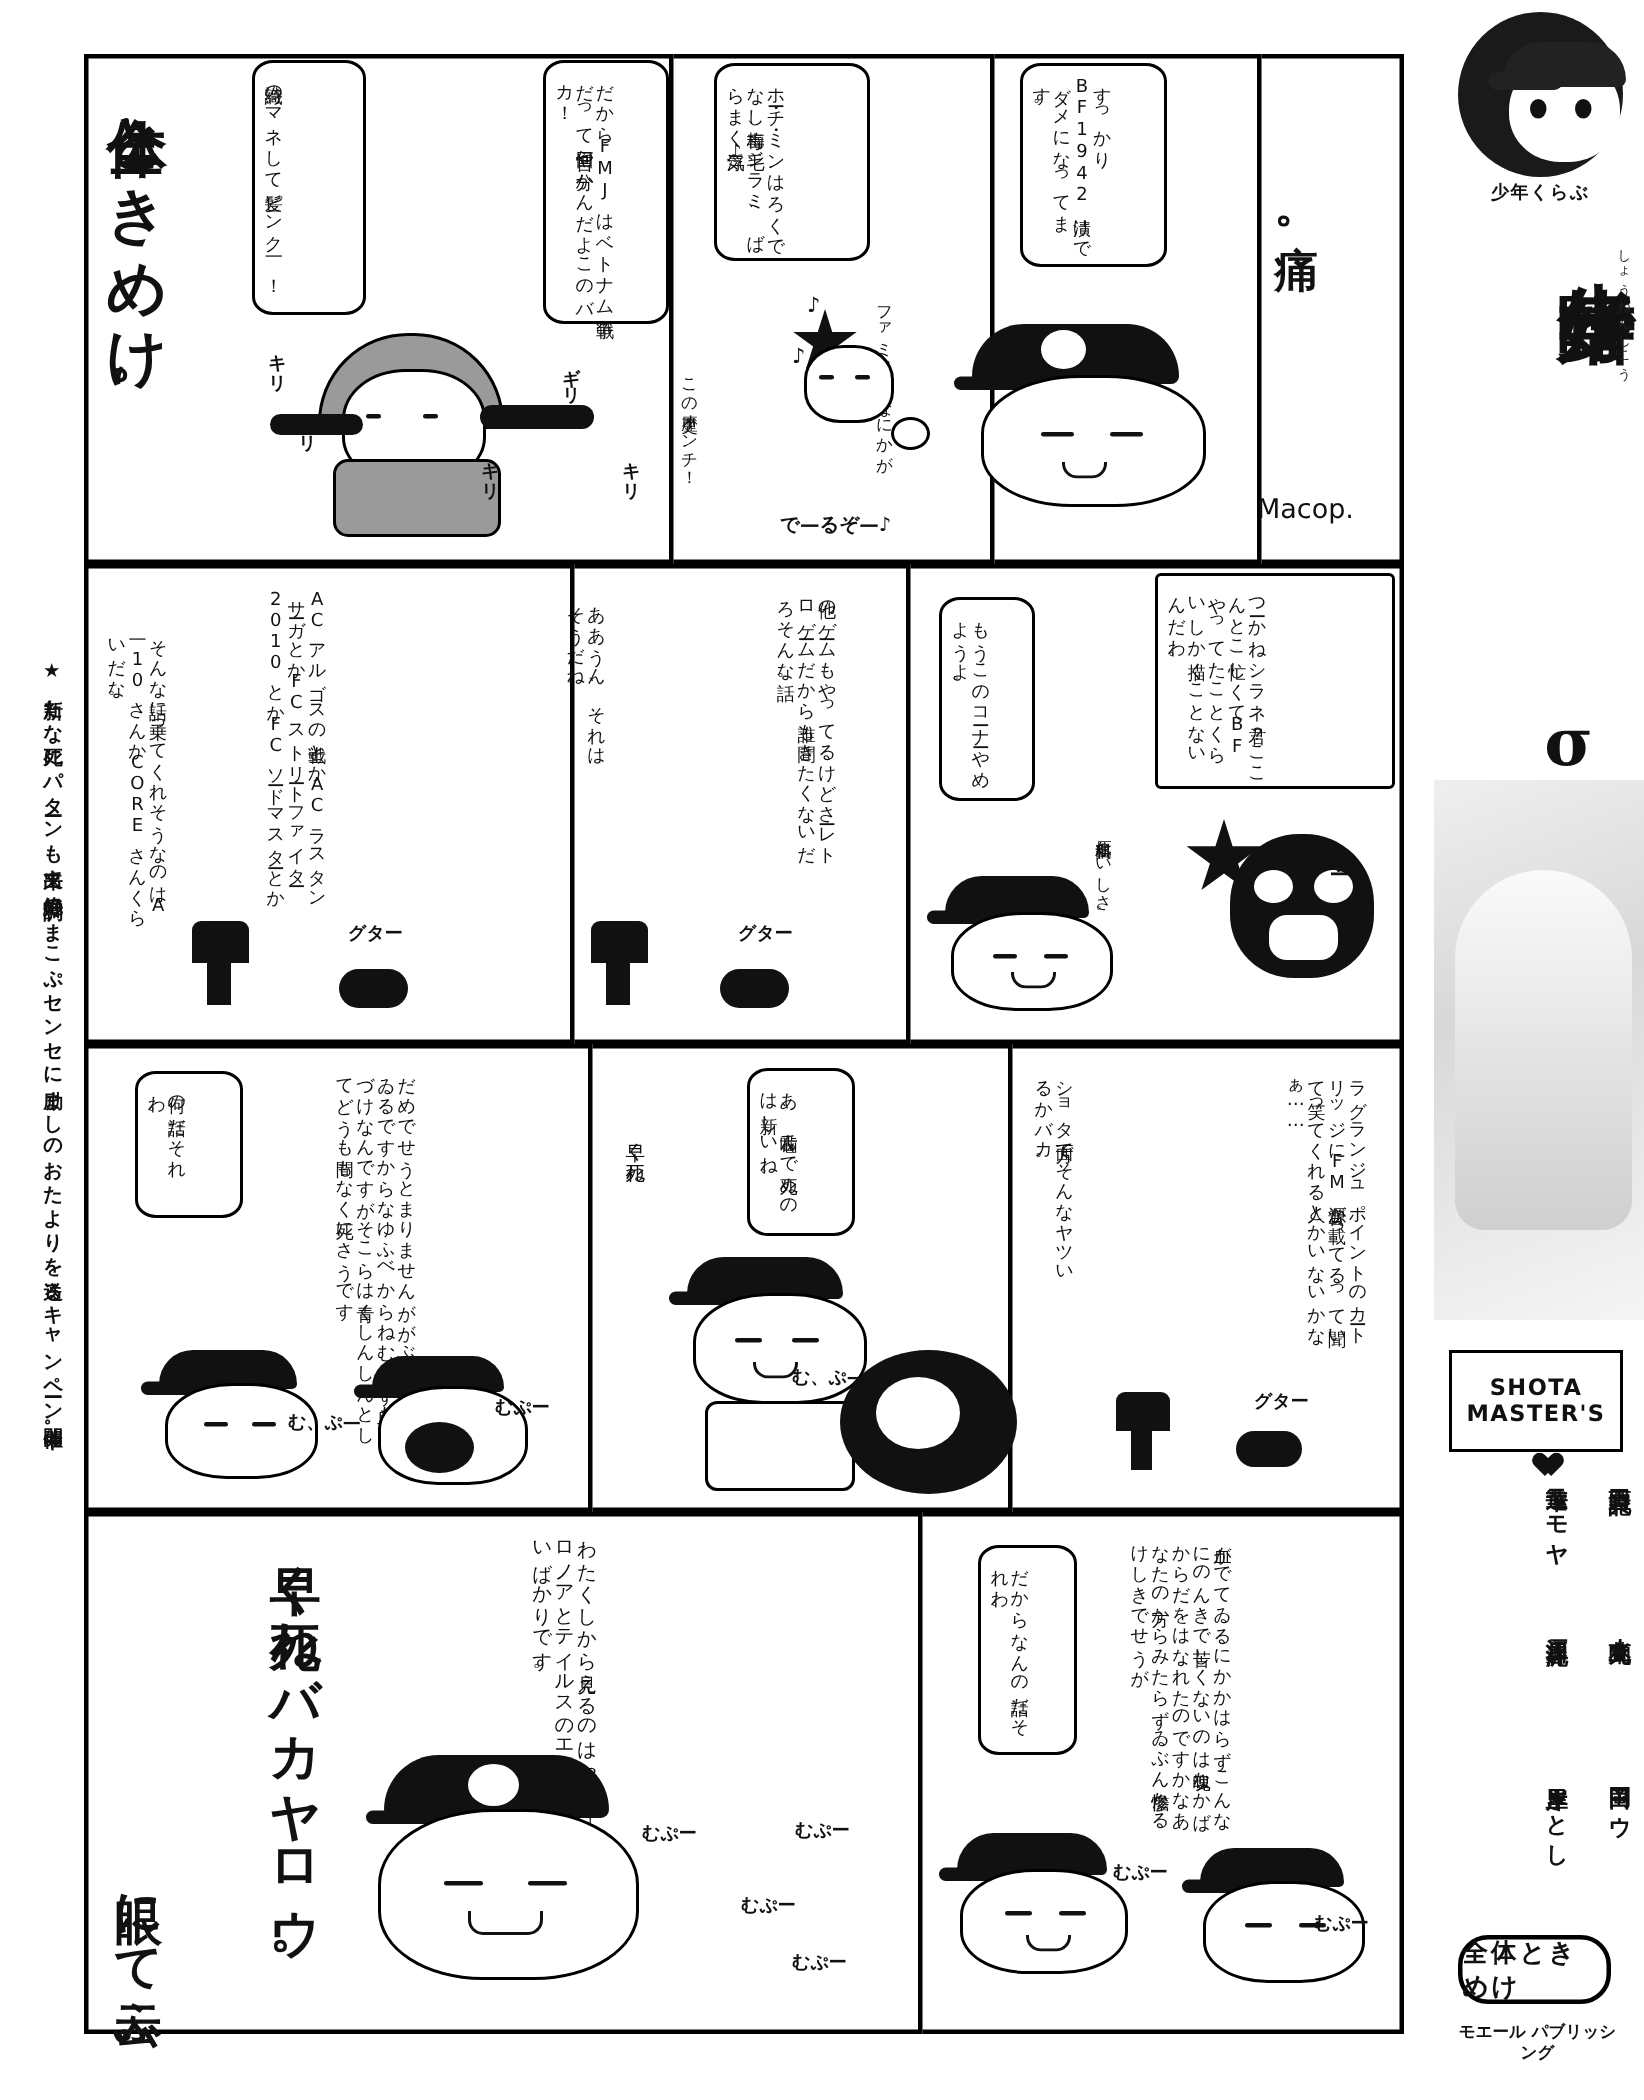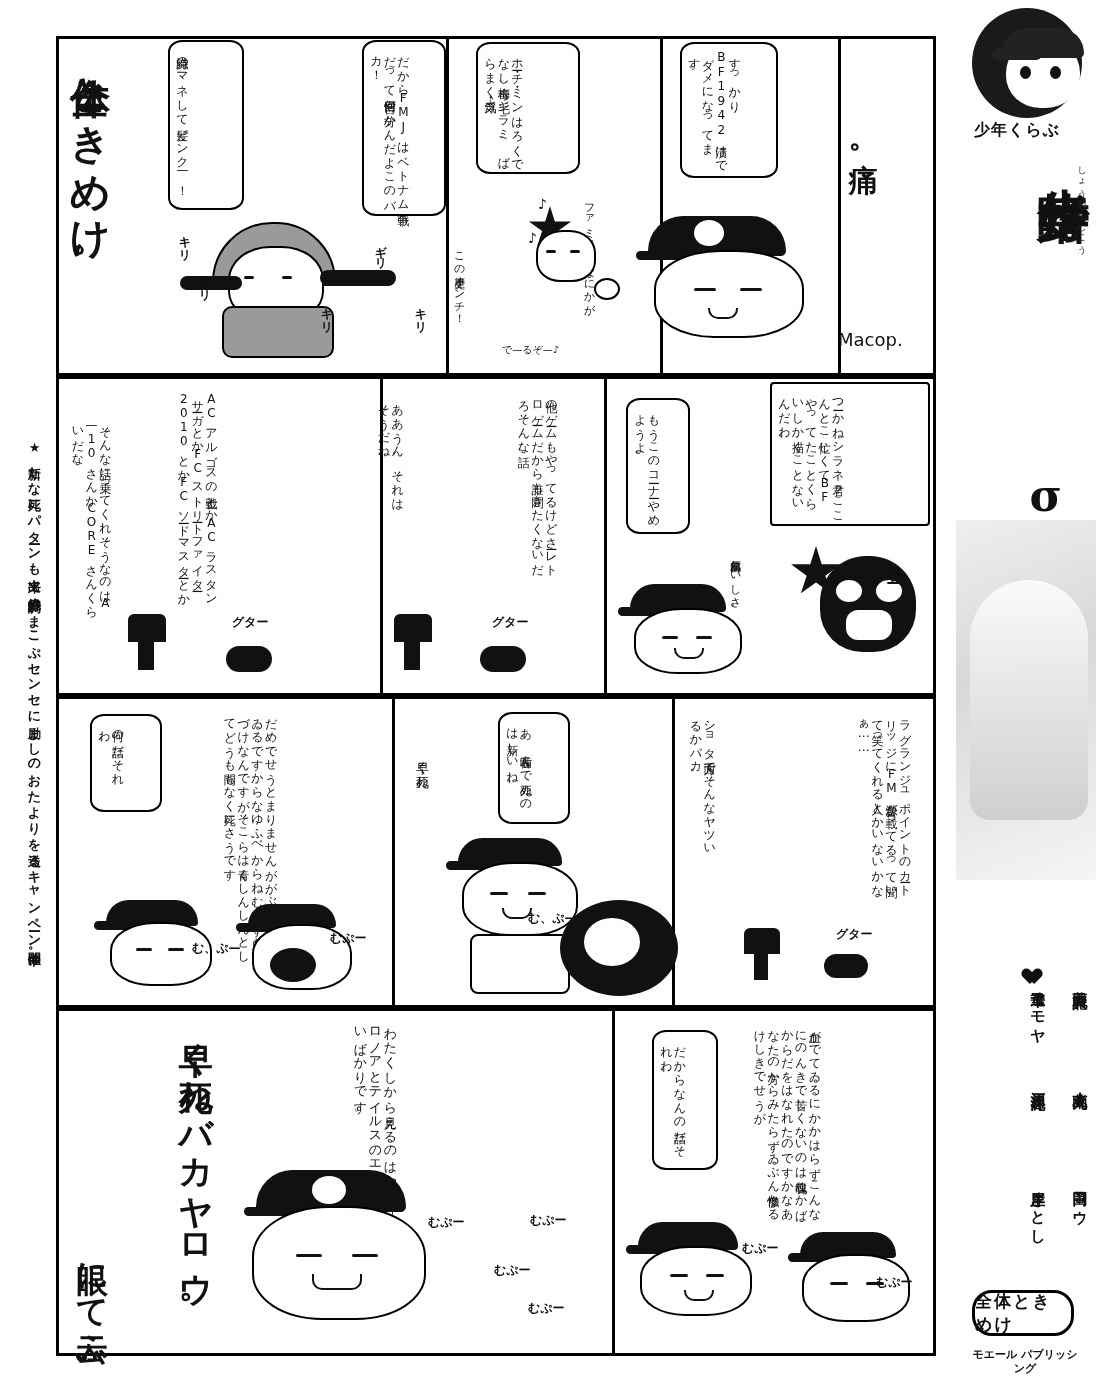--- a/index.html
+++ b/index.html
@@ -20,22 +20,22 @@
   .spine{position:absolute;right:0;top:0;width:140px;height:1400px;background:#fff;}
   .logo-circ{position:absolute;left:16px;top:8px;width:110px;height:110px;border-radius:50%;
              background:#1a1a1a;}
   .logo-face{position:absolute;left:34px;top:30px;width:74px;height:70px;border-radius:50% 50% 46% 46%;
              background:#fff;}
   .logo-cap{position:absolute;left:30px;top:20px;width:82px;height:30px;border-radius:40px 40px 8px 8px;
             background:#222;}
   .logo-cap:after{content:"";position:absolute;left:-10px;top:20px;width:50px;height:12px;
             border-radius:10px;background:#222;}
   .logo-eye{position:absolute;width:11px;height:13px;border-radius:50%;background:#111;}
-  .shonen-club{position:absolute;left:18px;top:120px;width:106px;text-align:left;
-               font-size:16px;font-weight:bold;letter-spacing:1px;}
+  .shonen-club{position:absolute;left:18px;top:120px;width:106px;text-align:center;
+               font-size:12px;font-weight:bold;letter-spacing:1px;}
   .maintitle{position:absolute;right:6px;top:146px;width:128px;
              writing-mode:vertical-rl;text-orientation:upright;
              font-size:52px;font-weight:bold;line-height:1.0;letter-spacing:2px;
              font-family:"DejaVu Serif","Liberation Serif",serif;
              -webkit-text-stroke:0px;}
   .ruby{position:absolute;right:8px;top:160px;font-size:9px;writing-mode:vertical-rl;
         text-orientation:upright;letter-spacing:1px;color:#222;}
   .photo{position:absolute;right:0;top:520px;width:140px;height:360px;
          background:linear-gradient(160deg,#efefef 0%,#d8d8d8 40%,#f5f5f5 100%);}
   .photo:before{content:"";position:absolute;left:14px;top:60px;width:118px;height:240px;
@@ -126,21 +126,21 @@
     <div class="sil" style="left:10px;top:66px;width:62px;height:14px;border-radius:8px;"></div>
     <div class="hair" style="left:52px;top:96px;width:108px;height:48px;border-radius:10px;"></div>
   </div>
   <div class="sfx" style="left:176px;top:228px;">キリ</div>
   <div class="sfx" style="left:196px;top:268px;">キリ</div>
   <div class="sfx" style="left:318px;top:300px;">キリ</div>
   <div class="sfx" style="left:412px;top:300px;">キリ</div>
   <div class="sfx" style="left:372px;top:236px;">ギリ</div>
   <div class="txt" style="left:452px;top:244px;font-size:11px;">この歴史オンチ！</div>
   <div class="txt" style="left:582px;top:196px;font-size:11px;">ファミコンなにかが</div>
-  <div class="txt" style="left:502px;top:344px;writing-mode:horizontal-tb;font-size:10px;">で—るぞ—♪</div>
+  <div class="txt" style="left:520px;top:344px;writing-mode:horizontal-tb;font-size:13px;font-weight:bold;">で—るぞ—♪</div>
   <div class="note" style="left:538px;top:196px;">♪</div>
   <div class="note" style="left:528px;top:230px;">♪</div>
 
   <div class="char" style="left:520px;top:200px;width:110px;height:120px;">
     <div class="star" style="left:8px;top:6px;width:44px;height:44px;"></div>
     <div class="head" style="left:16px;top:30px;width:56px;height:48px;"></div>
     <div class="eye" style="left:26px;top:50px;"></div>
     <div class="eye" style="left:50px;top:50px;"></div>
     <div class="whitedot" style="left:74px;top:78px;width:22px;height:18px;border:2px solid #000;"></div>
   </div>
@@ -298,20 +298,24 @@
     <div class="shonen-club">少年くらぶ</div>
 
     <div class="maintitle">
       <span>少年嗜好</span>
     </div>
     <div class="ruby">しょうねんしこう</div>
     <div style="position:absolute;right:34px;top:470px;font-size:44px;font-weight:bold;font-family:'DejaVu Serif',serif;">σ</div>
 
     <div class="photo"></div>
 
+    <div class="sm-box">
+      <span>SHOTA</span>
+      <span>MASTER'S</span>
+    </div>
     <div class="heart"></div>
 
     <div class="credits">
       <div class="c" style="right:6px;top:0;">蒔田真記</div>
       <div class="c" style="right:6px;top:100px;">水上蘭丸</div>
       <div class="c" style="right:6px;top:200px;">岡田コウ</div>
       <div class="c" style="right:48px;top:0;">達華モモヤ</div>
       <div class="c" style="right:48px;top:100px;">江戸川春泥</div>
       <div class="c" style="right:48px;top:200px;">岸里さとし</div>
     </div>

